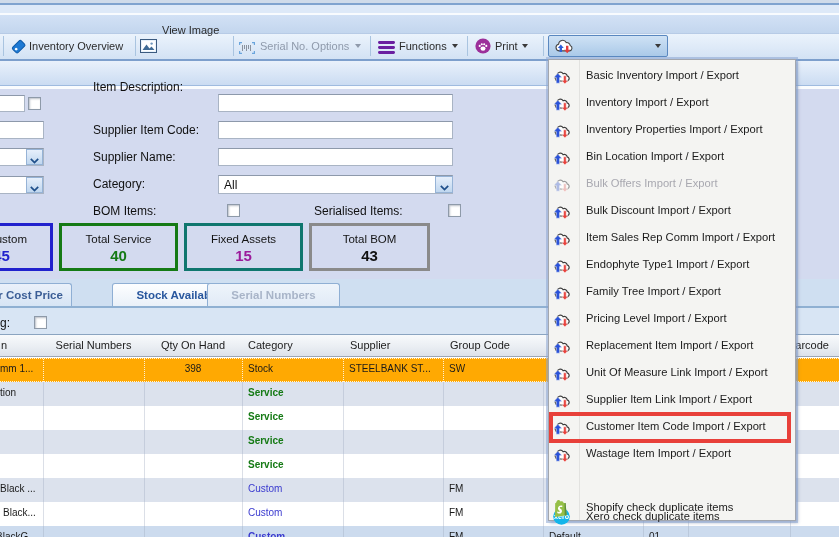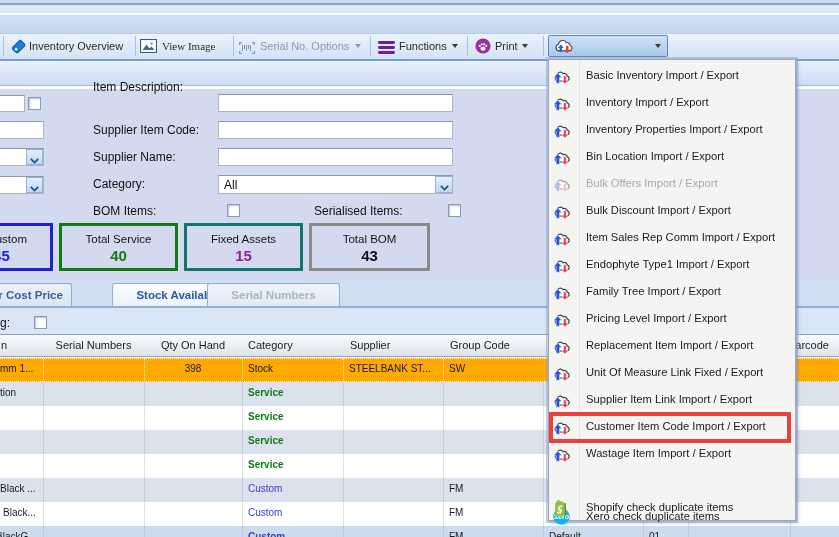--- a/index.html
+++ b/index.html
@@ -43,21 +43,21 @@
         </g>
       </svg></div>
   <div class="abs tbtxt" style="left:29px;top:40px;">Inventory Overview</div>
   <div class="abs sep" style="left:135px;"></div>
   <div class="abs" style="left:140px;top:39px;width:17px;height:14px;"><svg width="17" height="14" viewBox="0 0 17 14">
         <rect x="0.5" y="0.5" width="16" height="13" fill="#e8f2fb" stroke="#3a5a80"></rect>
         <rect x="2" y="2" width="13" height="10" fill="#fdfeff"></rect>
         <path d="M2.5 11 L6.5 5.5 L9.5 9.5 L11.5 7.5 L14.5 11 Z" fill="#3f6a95"></path>
         <circle cx="11.6" cy="4.6" r="1.2" fill="#6d95bd"></circle>
       </svg></div>
-  <div class="abs tbtxt" style="left:162px;top:40px;font-family:Liberation Serif, serif;">View Image</div>
+  <div class="abs tbtxt" style="left:162px;top:24px;">View Image</div>
   <div class="abs sep" style="left:233px;"></div>
   <div class="abs" style="left:239px;top:40px;width:16px;height:12px;"><svg width="16" height="12" viewBox="0 0 16 12">
         <path d="M0.5 3 V0.5 H3 M13 0.5 H15.5 V3 M15.5 9 V11.5 H13 M3 11.5 H0.5 V9" fill="none" stroke="#6aa5dd" stroke-width="1.4"></path>
         <g stroke="#8a929e" stroke-width="1">
           <line x1="3.5" y1="3" x2="3.5" y2="9"></line>
           <line x1="5.5" y1="3" x2="5.5" y2="7"></line>
           <line x1="7.5" y1="3" x2="7.5" y2="9"></line>
           <line x1="9.5" y1="3" x2="9.5" y2="7"></line>
           <line x1="11.5" y1="3" x2="11.5" y2="9"></line>
         </g>
@@ -339,21 +339,21 @@
             <path d="M11.9 15 L15 11.5 H13.2 V6.8 H10.6 V11.5 H8.8 Z" fill="#e8413c" stroke="#fafaf8" stroke-width="0.5"></path>
           </svg></span>
         <span class="mtxt">Replacement Item Import / Export</span>
       </div>
     <div class="mi" style="top:299px;">
         <span class="mico" style="left:4px;top:7px;"><svg width="17" height="16" viewBox="0 0 17 16">
             <path d="M4 6.3 a3.3 3.3 0 0 1 6.1-1.6 a2.8 2.8 0 0 1 4 2.2 a2.5 2.5 0 0 1 1.2 4.3 a2.8 2.8 0 0 1-1.9 0.8 h-8.6 a3 3 0 0 1-0.8-5.7 z" fill="#fdfdfc" stroke="#3c3c3c" stroke-width="1.2"></path>
             <path d="M4.9 4.2 L9 8.6 H6.6 V14.2 H3.2 V8.6 H0.8 Z" fill="#2a52d8" stroke="#fafaf8" stroke-width="0.5"></path>
             <path d="M11.9 15 L15 11.5 H13.2 V6.8 H10.6 V11.5 H8.8 Z" fill="#e8413c" stroke="#fafaf8" stroke-width="0.5"></path>
           </svg></span>
-        <span class="mtxt">Unit Of Measure Link Fixed / Export</span>
+        <span class="mtxt">Unit Of Measure Link Import / Export</span>
       </div>
     <div class="mi" style="top:326px;">
         <span class="mico" style="left:4px;top:7px;"><svg width="17" height="16" viewBox="0 0 17 16">
             <path d="M4 6.3 a3.3 3.3 0 0 1 6.1-1.6 a2.8 2.8 0 0 1 4 2.2 a2.5 2.5 0 0 1 1.2 4.3 a2.8 2.8 0 0 1-1.9 0.8 h-8.6 a3 3 0 0 1-0.8-5.7 z" fill="#fdfdfc" stroke="#3c3c3c" stroke-width="1.2"></path>
             <path d="M4.9 4.2 L9 8.6 H6.6 V14.2 H3.2 V8.6 H0.8 Z" fill="#2a52d8" stroke="#fafaf8" stroke-width="0.5"></path>
             <path d="M11.9 15 L15 11.5 H13.2 V6.8 H10.6 V11.5 H8.8 Z" fill="#e8413c" stroke="#fafaf8" stroke-width="0.5"></path>
           </svg></span>
         <span class="mtxt">Supplier Item Link Import / Export</span>
       </div>
     <div class="mi" style="top:353px;">

